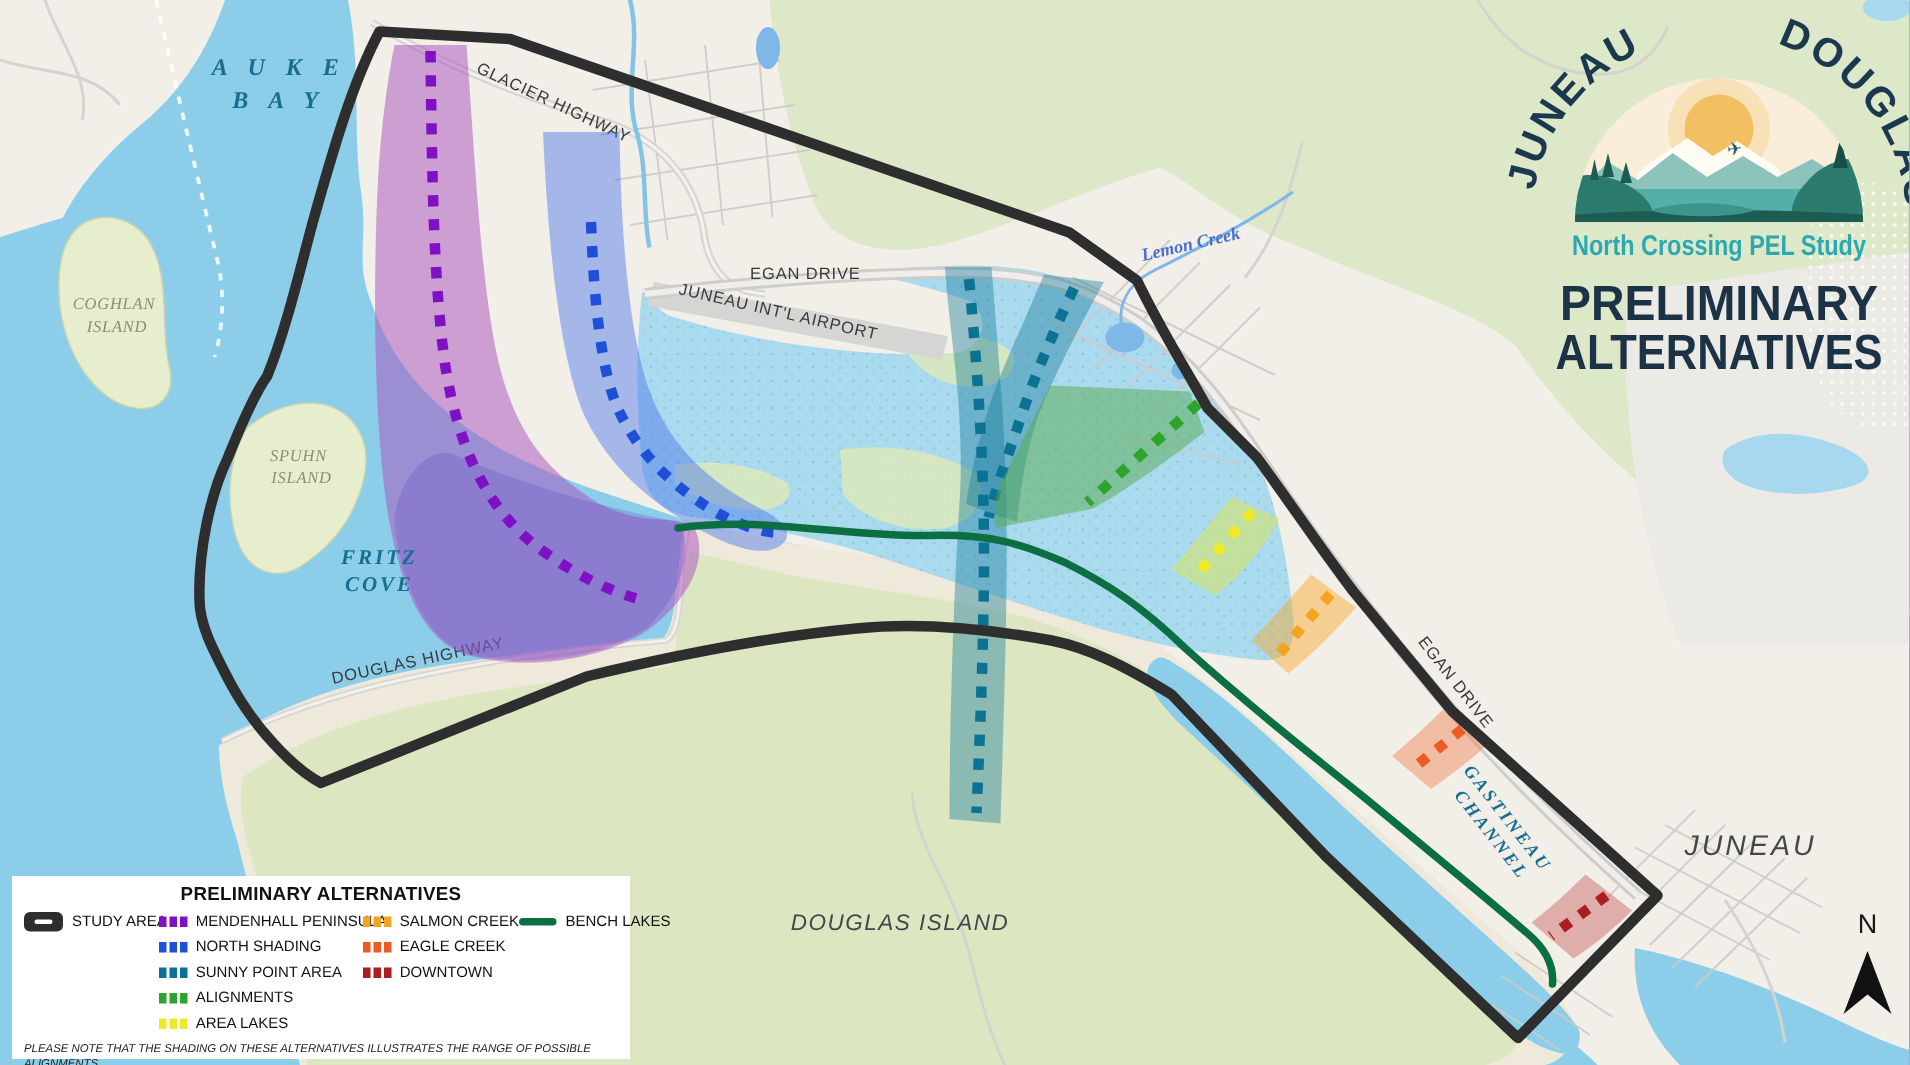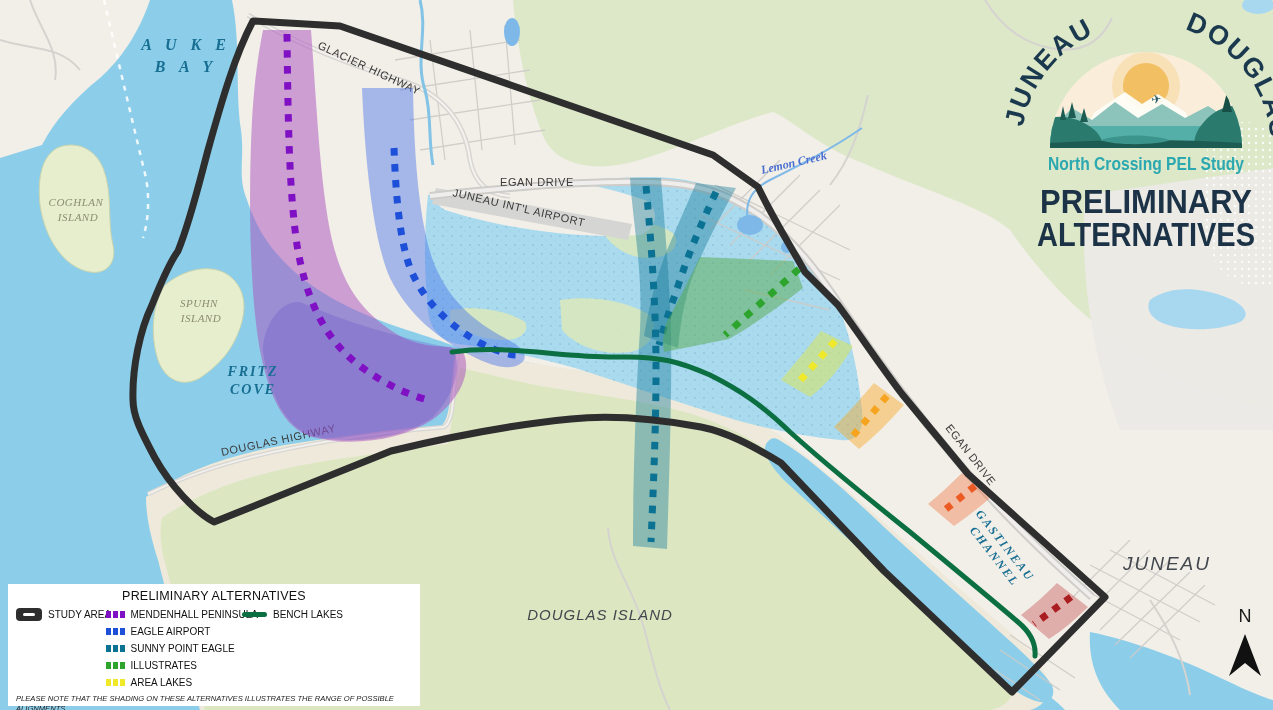--- a/index.html
+++ b/index.html
@@ -10,21 +10,21 @@
   .island-label{font-family:"Liberation Serif",serif;font-style:italic;fill:#8d8d74;font-size:11px;letter-spacing:.5px;}
   .road-label{font-size:11px;fill:#3a3a3a;letter-spacing:.6px;}
   .place-label{font-style:italic;fill:#42474e;}
   .creek-label{font-family:"Liberation Serif",serif;font-style:italic;font-weight:bold;fill:#4a6fd0;font-size:12px;}
   .logo-arc{font-weight:bold;font-size:27px;fill:#1b394e;letter-spacing:2px;}
   .logo-subtitle{font-weight:bold;fill:#2ba8b0;}
   .logo-heading{font-weight:bold;fill:#1c3246;}
   
   .legend{position:absolute;left:8px;top:584px;width:412px;height:122px;background:#ffffff;
           box-sizing:border-box;padding:5px 8px 4px 8px;color:#111;}
-  .legend-title{text-align:center;font-weight:normal;font-size:12.5px;letter-spacing:.2px;margin-bottom:3px;}
+  .legend-title{text-align:center;font-weight:bold;font-size:12.5px;letter-spacing:.2px;margin-bottom:3px;}
   .legend-grid{display:flex;align-items:flex-start;}
   .legend-col0{width:90px;}
   .legend-col1{width:136px;}
   .legend-col2{width:104px;}
   .legend-col3{flex:1;}
   .legend-item{display:flex;align-items:center;gap:6px;height:17px;font-size:10px;white-space:nowrap;}
   .dash-swatch{display:flex;gap:2.5px;flex:0 0 auto;}
   .dash-swatch .sq{width:4.5px;height:7px;background:currentColor;display:block;}
   .study-swatch{width:26px;height:13px;border-radius:4px;position:relative;flex:0 0 auto;}
   .study-swatch::after{content:"";position:absolute;left:7px;top:5px;width:12px;height:3px;background:#fff;border-radius:1.5px;}
@@ -302,45 +302,71 @@
               <i class="sq"></i>
             </span>
         <span>MENDENHALL PENINSULA</span>
       </div>
       <div class="legend-item">
         <span class="dash-swatch" style="color: rgb(30, 79, 216);">
               <i class="sq"></i>
               <i class="sq"></i>
               <i class="sq"></i>
             </span>
-        <span>EAGLE AIRPORT</span>
+        <span>NORTH SHADING</span>
       </div>
       <div class="legend-item">
         <span class="dash-swatch" style="color: rgb(12, 114, 148);">
               <i class="sq"></i>
               <i class="sq"></i>
               <i class="sq"></i>
             </span>
-        <span>SUNNY POINT EAGLE</span>
+        <span>SUNNY POINT AREA</span>
       </div>
       <div class="legend-item">
         <span class="dash-swatch" style="color: rgb(45, 164, 44);">
               <i class="sq"></i>
               <i class="sq"></i>
               <i class="sq"></i>
             </span>
-        <span>ILLUSTRATES</span>
+        <span>ALIGNMENTS</span>
       </div>
       <div class="legend-item">
         <span class="dash-swatch" style="color: rgb(240, 233, 41);">
               <i class="sq"></i>
               <i class="sq"></i>
               <i class="sq"></i>
             </span>
         <span>AREA LAKES</span>
+      </div>
+    </div>
+    <div class="legend-col2">
+      <div class="legend-item">
+        <span class="dash-swatch" style="color: rgb(246, 164, 31);">
+              <i class="sq"></i>
+              <i class="sq"></i>
+              <i class="sq"></i>
+            </span>
+        <span>SALMON CREEK</span>
+      </div>
+      <div class="legend-item">
+        <span class="dash-swatch" style="color: rgb(236, 91, 36);">
+              <i class="sq"></i>
+              <i class="sq"></i>
+              <i class="sq"></i>
+            </span>
+        <span>EAGLE CREEK</span>
+      </div>
+      <div class="legend-item">
+        <span class="dash-swatch" style="color: rgb(170, 29, 32);">
+              <i class="sq"></i>
+              <i class="sq"></i>
+              <i class="sq"></i>
+            </span>
+        <span>DOWNTOWN</span>
       </div>
     </div>
     <div class="legend-col3">
       <div class="legend-item">
         <span class="bench-swatch" style="background-color: rgb(11, 111, 66);"></span>
         <span>BENCH LAKES</span>
       </div>
     </div>
   </div>
   <div class="legend-footnote">

